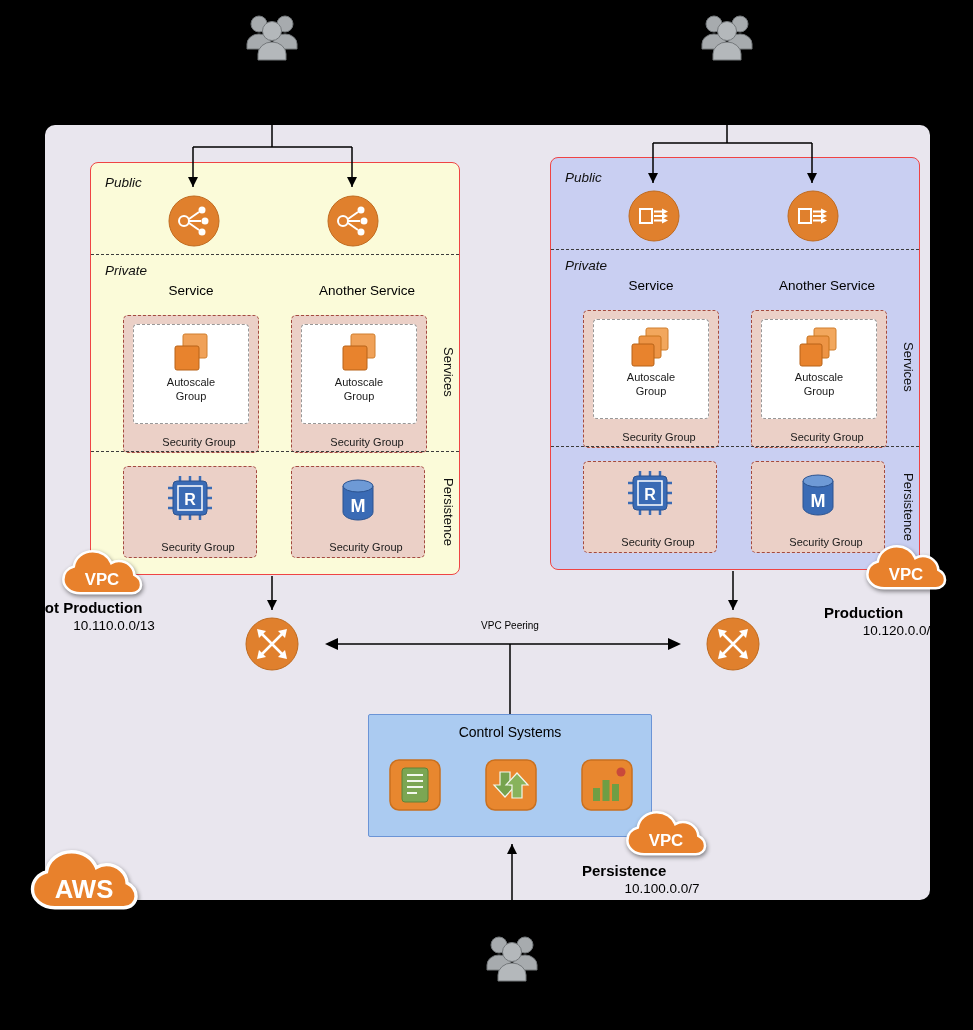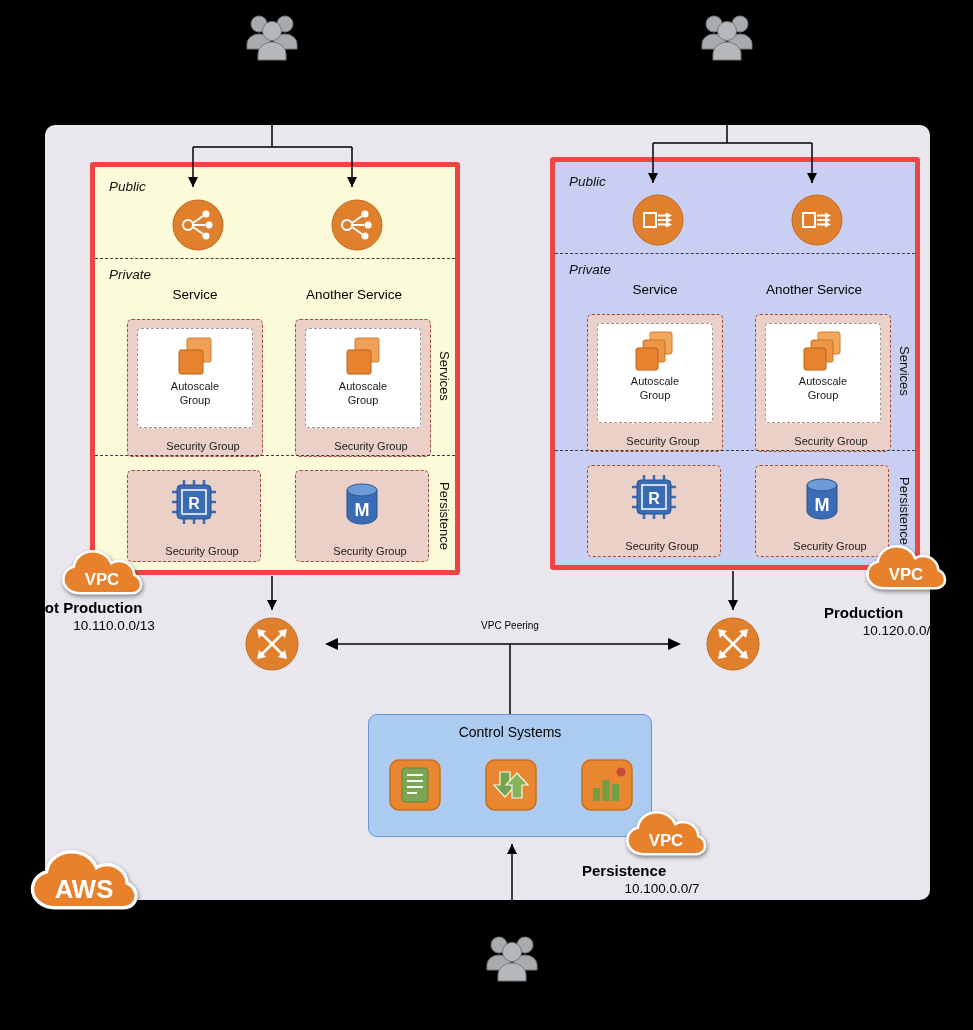--- a/index.html
+++ b/index.html
@@ -5,36 +5,36 @@
   * { box-sizing: border-box; margin: 0; padding: 0; }
   html,body { background:#000; }
   body { font-family:"Liberation Sans", sans-serif; }
   #canvas { position:relative; width:973px; height:1030px; background:#000; overflow:hidden; }
 
   #aws-container { position:absolute; left:45px; top:125px; width:885px; height:775px;
                    background:#E9E6EE; border-radius:10px; z-index:1; }
 
   #connectors { position:absolute; left:0; top:0; width:973px; height:1030px; z-index:3; pointer-events:none; }
 
-  .vpc { position:absolute; width:370px; height:413px; border:5px solid #ef4444; border-radius:3px; z-index:2; }
+  .vpc { position:absolute; width:370px; height:413px; border:1px solid #ef4444; border-radius:8px; z-index:2; }
   #vpc-left  { left:90px;  top:162px; background:#FBFBD9; }
   #vpc-right { left:550px; top:157px; background:#C9CFF2; }
 
   .zone-label { position:absolute; font-style:italic; font-size:13.5px; color:#111; }
   .zl-public  { left:14px; top:12px; }
   .zl-private { left:14px; top:100px; }
 
   .lb-icon { position:absolute; top:32px; width:52px; height:52px; }
   .lb-1 { left:77px; } .lb-2 { left:236px; }
 
   .sep { position:absolute; left:0; right:0; border-top:1.6px dashed #3C3C3C; }
   .sep-1 { top:91px; } .sep-2 { top:288px; }
 
   .svc-title { position:absolute; top:120px; width:136px; text-align:center; font-size:13.5px; color:#000; }
-  .svc-t1 { left:32px; } .svc-t2 { left:191px; }
+  .svc-t1 { left:32px; } .svc-t2 { left:208px; }
 
   .sg-box { position:absolute; background:#EBD0C7; border:1.6px dashed #A34A3F; border-radius:5px; }
   .svc-box { top:152px; width:136px; height:138px; }
   .svc-b1 { left:32px; } .svc-b2 { left:200px; }
 
   .as-box { position:absolute; left:9px; top:8px; right:9px; height:100px; background:#fff;
             border:1.2px dashed #979797; border-radius:4px;
             display:flex; flex-direction:column; align-items:center; padding-top:7px; }
   .as-label { font-size:11px; text-align:center; color:#1a1a1a; line-height:1.25; margin-top:4px; width:80px; }
 
@@ -49,21 +49,21 @@
   .sl-services { top:140px; height:138px; }
   .sl-persistence { top:303px; height:92px; }
 
   .router { position:absolute; width:54px; height:54px; z-index:4; }
   #router-left { left:245px; top:617px; } #router-right { left:706px; top:617px; }
 
   #peering-label { position:absolute; left:430px; top:620px; width:160px; text-align:center;
                    font-size:10px; color:#000; z-index:4; }
 
   #control-box { position:absolute; left:368px; top:714px; width:284px; height:123px;
-                 background:#ABCBF1; border:1.2px solid #6B94D6; border-radius:9px; z-index:2; }
+                 background:#ABCBF1; border:1.2px solid #6B94D6; border-radius:2px; z-index:2; }
   #control-title { position:absolute; top:9px; left:0; width:100%; text-align:center; font-size:14px; color:#000; }
   .ctrl-icon { position:absolute; top:44px; width:52px; height:52px; }
   .ci-1 { left:20px; } .ci-2 { left:116px; } .ci-3 { left:212px; }
 
   .cloud { position:absolute; z-index:6; filter:drop-shadow(1px 2px 2px rgba(0,0,0,.45)); }
   #badge-left { left:60px; top:547px; } #badge-right { left:864px; top:542px; }
   #badge-mgmt { left:624px; top:808px; } #aws-logo { left:28px; top:846px; }
 
   .badge-name { position:absolute; font-weight:bold; font-size:15px; color:#000; text-align:left; width:160px; z-index:6; }
   .badge-cidr { position:absolute; font-size:13.5px; color:#000; text-align:center; width:160px; z-index:6; }

